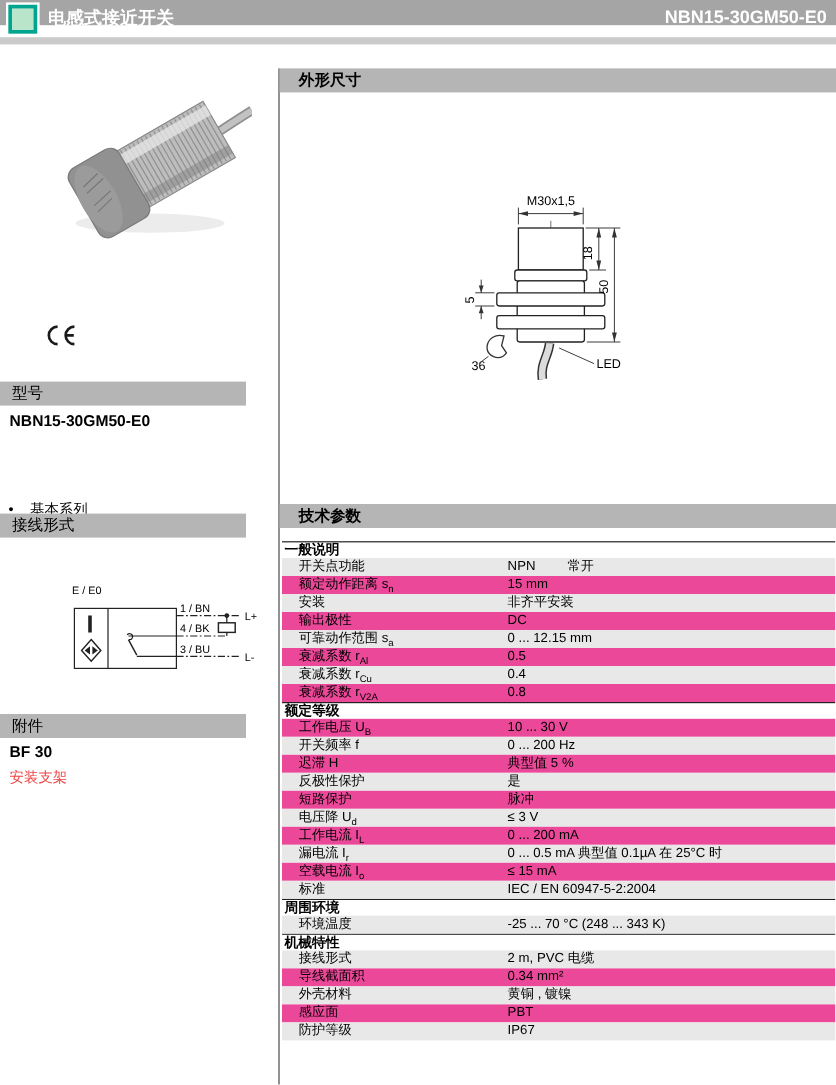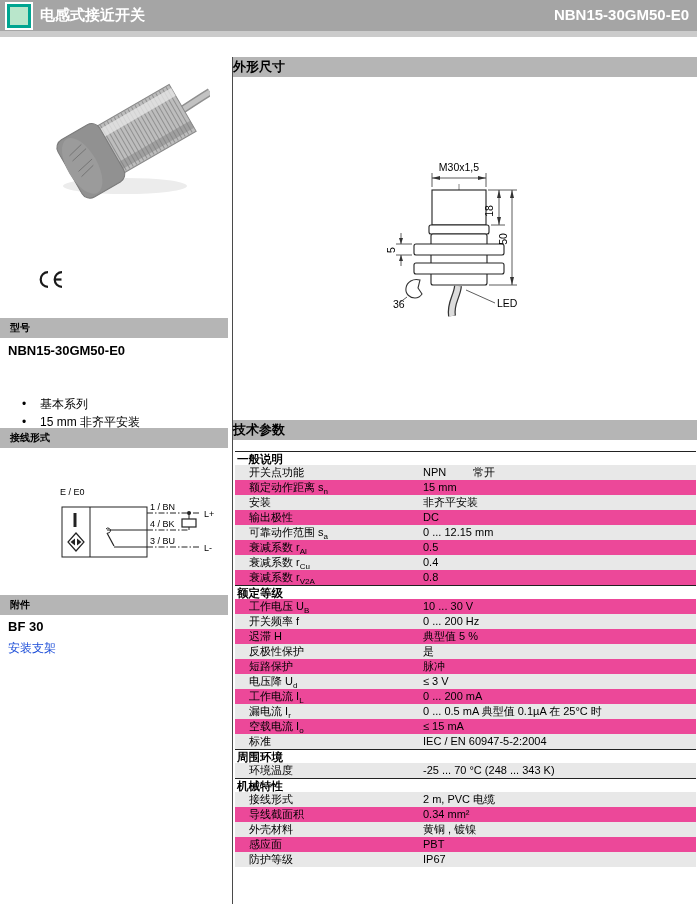--- a/index.html
+++ b/index.html
@@ -1,43 +1,43 @@
 <!DOCTYPE html>
 <html style="--header-gray: #a5a5a5; --strip-gray: #cbcbcb; --bar-gray: #b5b5b5; --row-gray: #e8e8e8; --icon-border: #00a591; --icon-fill: #b9e6cb;"><head>
 <meta charset="utf-8">
 <style>
   * { margin:0; padding:0; box-sizing:border-box; }
   html,body { background:#fff; }
   body { font-family:"Liberation Sans","DejaVu Sans",sans-serif; color:#000; }
   .page { position:relative; width:697px; height:904px; background:#fff; overflow:hidden; }
 
   
-  .topbar { position:absolute; left:0; top:0; width:697px; height:31px; background:var(--header-gray,#a5a5a5); }
+  .topbar { position:absolute; left:0; top:0; width:697px; height:21px; background:var(--header-gray,#a5a5a5); }
   .topbar-strip { position:absolute; left:0; top:31px; width:697px; height:6px; background:var(--strip-gray,#cbcbcb); }
   .brand-icon { position:absolute; left:7px; top:4px; width:24px; height:24px;
     background:var(--icon-fill,#b9e6cb); border:3px solid var(--icon-border,#00a591);
     box-shadow:0 0 0 2px #ffffff; }
   .topbar-title { position:absolute; left:40px; top:6px; font-size:15px; font-weight:bold; color:#fff; }
   .topbar-code { position:absolute; right:8px; top:6px; font-size:15px; font-weight:bold; color:#fff; }
 
   
-  .secbar { position:absolute; left:0; width:228px; height:20px; background:var(--bar-gray,#b5b5b5);
-    font-size:10px; font-weight:bold; line-height:20px; padding-left:10px; }
+  .secbar { position:absolute; left:0; width:205px; height:20px; background:var(--bar-gray,#b5b5b5);
+    font-size:13px; font-weight:normal; line-height:20px; padding-left:10px; }
 
   
   .model-value { position:absolute; left:8px; top:343px; font-size:13px; font-weight:bold; }
-  .feature-item { position:absolute; left:22px; font-size:12px; }
+  .feature-item { position:absolute; left:7px; font-size:12px;margin-top:20px; }
   .feature-item .bullet { display:inline-block; width:18px; }
   .acc-name { position:absolute; left:8px; top:619px; font-size:13px; font-weight:bold; }
-  .acc-desc { position:absolute; left:8px; top:640px; font-size:12px; color:#1d4ed8; }
+  .acc-desc { position:absolute; left:8px; top:640px; font-size:12px; color:#ef4444; }
 
   
   .rightcol { position:absolute; left:232px; top:57px; width:465px; height:847px; border-left:1px solid #4a4a4a; }
   .rbar { position:absolute; left:0; width:465px; height:20px; background:var(--bar-gray,#b5b5b5);
-    font-size:13px; font-weight:bold; line-height:20px; padding-left:0; }
+    font-size:13px; font-weight:bold; line-height:20px; padding-left:16px; }
   .dims-bar { top:0; }
   .tech-bar { top:363px; }
   .drawing { position:absolute; left:86px; top:83px; }
 
   
   .ttable { position:absolute; left:2px; top:394px; width:461px; }
   .tsec { height:14px; line-height:14px; font-size:11.5px; font-weight:bold; border-top:1px solid #222; padding-left:2px; background:#fff; }
   .trow { position:relative; height:15px; line-height:15px; font-size:11px; background:#ec4899; }
   .trow.shaded { background:var(--row-gray,#e8e8e8); }
   .tlabel { position:absolute; left:14px; top:0; white-space:nowrap; }

